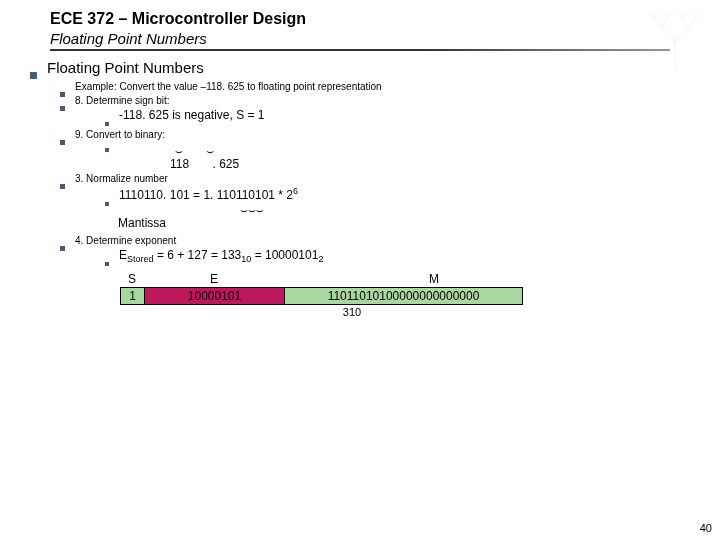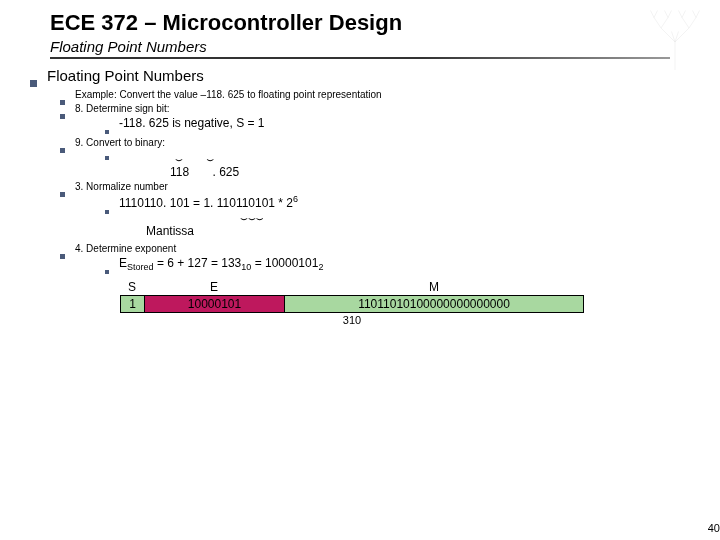--- a/index.html
+++ b/index.html
@@ -9,21 +9,21 @@
     height: 540px;
     background: #fff;
     font-family: Verdana, Arial, sans-serif;
     position: relative;
     overflow: hidden;
   }
   .header {
     padding: 10px 0 0 50px;
   }
   .title {
-    font-size: 22px;
+    font-size: 16px;
     font-weight: bold;
     color: #000;
   }
   .subtitle {
     font-size: 15px;
     font-style: italic;
     color: #000;
     margin-top: 2px;
   }
   .hr {
@@ -57,21 +57,21 @@
   .lvl1 { font-size: 15px; }
   .lvl2 { font-size: 10px; line-height: 1.35; }
   .lvl3 { font-size: 12px; line-height: 1.4; }
   .spc { margin-top: 4px; }
   .center-label {
     margin-left: 140px;
     font-size: 12px;
     line-height: 1.2;
   }
   .mantissa {
-    margin-left: 116px;
+    margin-left: 88px;
     font-size: 12px;
   }
   .sub { font-size: 9px; vertical-align: sub; }
   .sup { font-size: 9px; vertical-align: super; }
   .bits-wrap {
     margin: 6px 0 0 90px;
     font-size: 12px;
   }
   .bits-labels {
     display: flex;
@@ -85,41 +85,41 @@
   }
   .box {
     border: 1px solid #000;
     text-align: center;
     box-sizing: border-box;
     font-size: 12px;
     padding: 1px 0;
   }
   .box.bs { width: 24px; background: #a8d8a0; border-right: none; }
   .box.be { width: 140px; background: #be185d; border-right: none; }
-  .box.bm { width: 300px; background: #a8d8a0; }
+  .box.bm { width: 239px; background: #a8d8a0; }
   .bits-under {
     display: flex;
     justify-content: center;
     width: 464px;
     font-size: 11px;
     margin-top: 1px;
   }
   .corner {
     position: absolute;
     top: 0;
     right: 0;
     width: 90px;
     height: 70px;
     opacity: 0.2;
   }
   .corner svg { width: 100%; height: 100%; }
   .pagenum {
     position: absolute;
     bottom: 6px;
-    right: 0;
+    right: 8px;
     font-size: 11px;
   }
   .bracket {
     display: block;
     margin-left: 145px;
     font-size: 12px;
     line-height: 1;
   }
 </style>
 </head>

